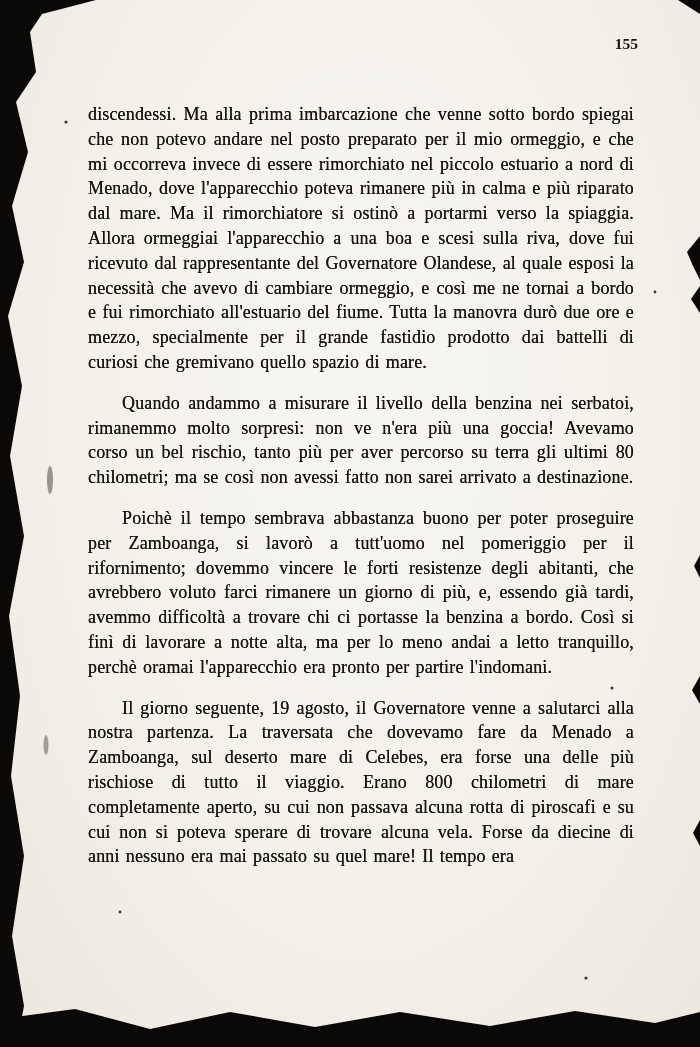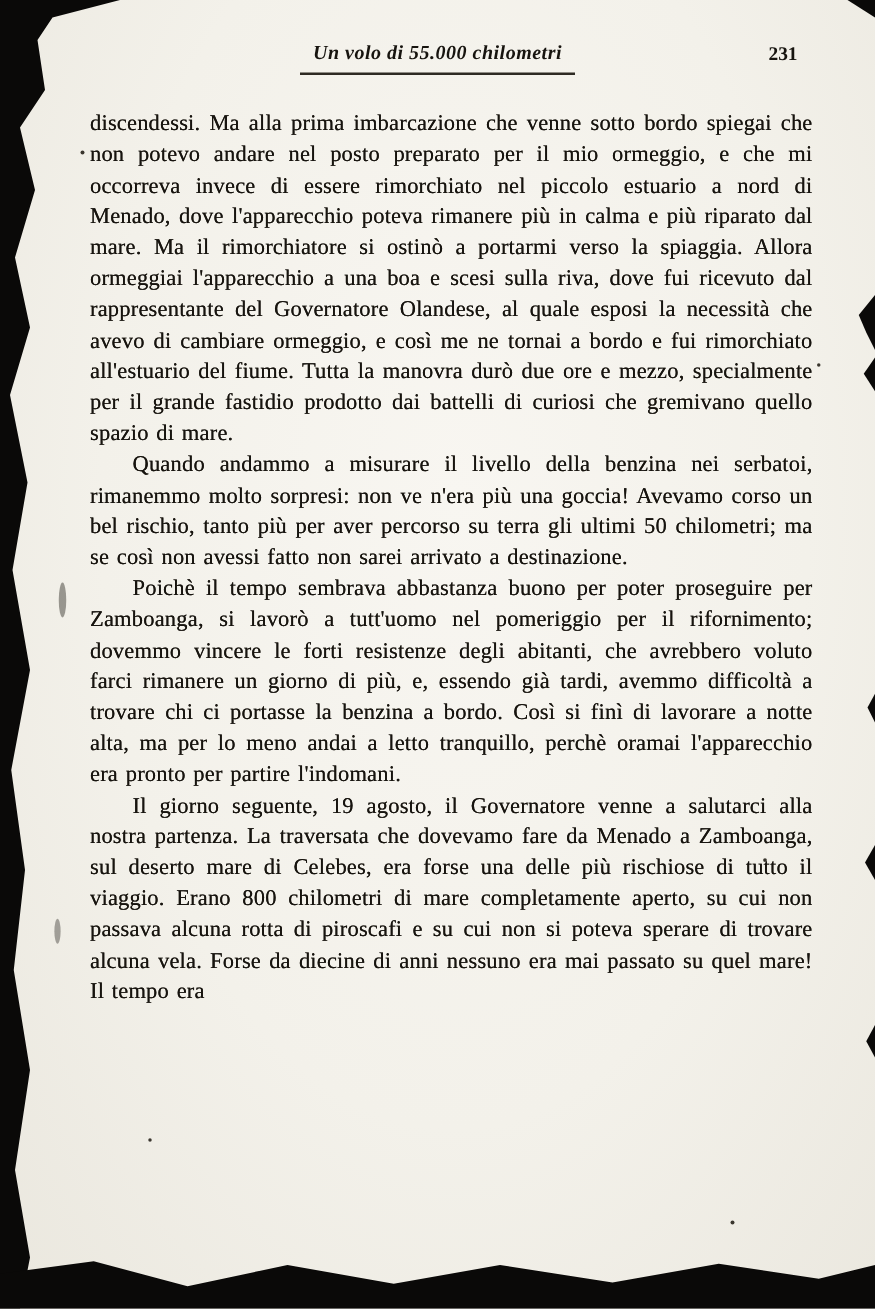--- a/index.html
+++ b/index.html
@@ -64,41 +64,38 @@
     z-index: 2;
     font-size: 18px;
     line-height: 24.8px;
     text-align: justify;
     letter-spacing: 0.15px;
     word-spacing: 1.5px;
     color: #17140f;
     text-shadow: 0 0 0.4px #2a261f;
   }
   .para {
-    margin: 0;
+    margin: 16px;
   }
   .para.indent {
     text-indent: 34px;
   }
 </style>
 </head>
 <body>
 
 <div class="page">
 
   <header class="page-header">
-    <div class="running-title-wrap">
-      <span class="running-title">Un volo di 55.000 chilometri</span>
-    </div>
-    <div class="page-number">231</div>
+    <div class="page-number">155</div>
   </header>
 
   <main class="text-block">
     <p class="para">discendessi. Ma alla prima imbarcazione che venne sotto bordo spiegai che non potevo andare nel posto preparato per il mio ormeggio, e che mi occorreva invece di essere rimorchiato nel piccolo estuario a nord di Menado, dove l'apparecchio poteva rimanere più in calma e più riparato dal mare. Ma il rimorchiatore si ostinò a portarmi verso la spiaggia. Allora ormeggiai l'apparecchio a una boa e scesi sulla riva, dove fui ricevuto dal rappresentante del Governatore Olandese, al quale esposi la necessità che avevo di cambiare ormeggio, e così me ne tornai a bordo e fui rimorchiato all'estuario del fiume. Tutta la manovra durò due ore e mezzo, specialmente per il grande fastidio prodotto dai battelli di curiosi che gremivano quello spazio di mare.</p>
-    <p class="para indent">Quando andammo a misurare il livello della benzina nei serbatoi, rimanemmo molto sorpresi: non ve n'era più una goccia! Avevamo corso un bel rischio, tanto più per aver percorso su terra gli ultimi 50 chilometri; ma se così non avessi fatto non sarei arrivato a destinazione.</p>
+    <p class="para indent">Quando andammo a misurare il livello della benzina nei serbatoi, rimanemmo molto sorpresi: non ve n'era più una goccia! Avevamo corso un bel rischio, tanto più per aver percorso su terra gli ultimi 80 chilometri; ma se così non avessi fatto non sarei arrivato a destinazione.</p>
     <p class="para indent">Poichè il tempo sembrava abbastanza buono per poter proseguire per Zamboanga, si lavorò a tutt'uomo nel pomeriggio per il rifornimento; dovemmo vincere le forti resistenze degli abitanti, che avrebbero voluto farci rimanere un giorno di più, e, essendo già tardi, avemmo difficoltà a trovare chi ci portasse la benzina a bordo. Così si finì di lavorare a notte alta, ma per lo meno andai a letto tranquillo, perchè oramai l'apparecchio era pronto per partire l'indomani.</p>
     <p class="para indent">Il giorno seguente, 19 agosto, il Governatore venne a salutarci alla nostra partenza. La traversata che dovevamo fare da Menado a Zamboanga, sul deserto mare di Celebes, era forse una delle più rischiose di tutto il viaggio. Erano 800 chilometri di mare completamente aperto, su cui non passava alcuna rotta di piroscafi e su cui non si poteva sperare di trovare alcuna vela. Forse da diecine di anni nessuno era mai passato su quel mare! Il tempo era</p>
   </main>
 
   <svg class="artifacts" width="700" height="1047" viewBox="0 0 700 1047" aria-hidden="true">
 
     <polygon fill="#0a0908" points="0,0 64,0 96,0 42,14 30,32 36,72 16,102 28,152 12,206 24,262 8,316 22,386 10,456 24,536 9,616 20,696 11,776 24,856 12,936 24,1006 16,1047 0,1047"></polygon>
 
     <polygon fill="#0a0908" points="0,1047 700,1047 700,1012 655,1023 575,1011 490,1026 400,1012 315,1027 230,1012 150,1029 75,1009 0,1019"></polygon>
 

